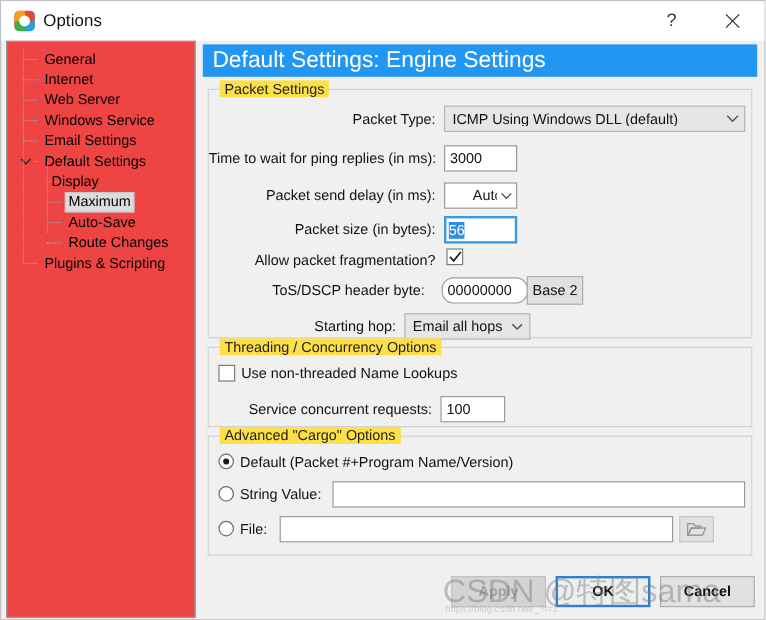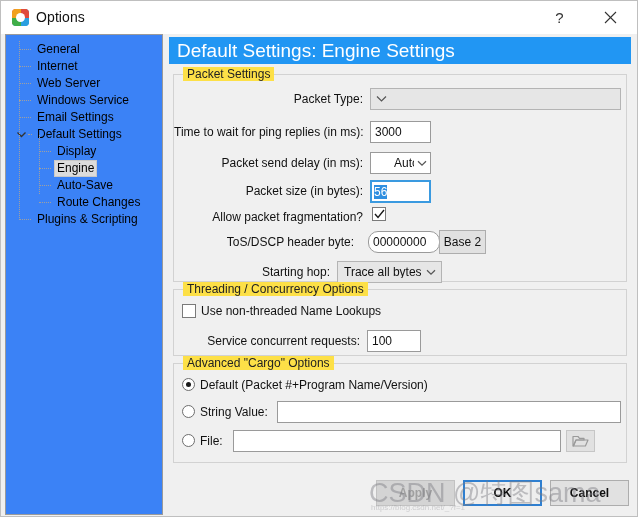--- a/index.html
+++ b/index.html
@@ -70,21 +70,21 @@
   }
   #btn-help { right: 55px; font-size: 15px; }
   #btn-close { right: 4px; }
   #btn-close svg { display: block; }
 
   
   #sidebar {
     position: absolute;
     left: 4px; top: 33px;
     width: 158px; height: 481px;
-    background: #3b82f6;
+    background: #ef4444;
     border: 1px solid #9a9a9a;
     box-sizing: border-box;
     overflow: hidden;
   }
   .tree-row {
     position: relative;
     height: 17px;
     line-height: 17px;
     font-size: 12px;
     white-space: nowrap;
@@ -343,25 +343,25 @@
           <span class="tw-dash" style="left: 22px; top: 8px; width: 4px;"></span>
           <span class="tw-chevron" style="left: 10px; top: 3px;">
             <svg width="11" height="11" viewBox="0 0 11 11">
               <polyline points="1.5,3.5 5.5,7.5 9.5,3.5" fill="none" stroke="#333" stroke-width="1.4"></polyline>
             </svg>
           </span>
           <span class="lbl" style="left: 28px;">Default Settings</span>
         </div>
         <div class="tree-row">
           <span class="tw-dash" style="left: 33px; top: 8px; width: 12px;"></span>
-          <span class="lbl" style="left: 48px;">Display</span>
+          <span class="lbl" style="left: 34px;">Display</span>
         </div>
         <div class="tree-row selected">
           <span class="tw-dash" style="left: 33px; top: 8px; width: 12px;"></span>
-          <span class="lbl" style="left: 48px;">Engine</span>
+          <span class="lbl" style="left: 48px;">Maximum</span>
         </div>
         <div class="tree-row">
           <span class="tw-dash" style="left: 33px; top: 8px; width: 12px;"></span>
           <span class="lbl" style="left: 48px;">Auto-Save</span>
         </div>
         <div class="tree-row">
           <span class="tw-dash" style="left: 33px; top: 8px; width: 12px;"></span>
           <span class="lbl" style="left: 48px;">Route Changes</span>
         </div>
         <div class="tree-row">
@@ -375,20 +375,21 @@
 
   <div id="main">
 
     <div id="banner">Default Settings: Engine Settings</div>
 
     <div class="groupbox" style="left:4px; top:37px; width:454px; height:208px;">
       <span class="gtitle">Packet Settings</span>
 
       <span class="flabel" style="left:0px; top:17px; width:189px;">Packet Type:</span>
       <div class="combo" style="left:196px; top:13px; width:251px; height:22px;">
+        <span class="cval">ICMP Using Windows DLL (default)</span>
         <span class="carrow">
           <svg width="11" height="8" viewBox="0 0 11 8">
               <polyline points="1,1.5 5.5,6 10,1.5" fill="none" stroke="#555" stroke-width="1.2"></polyline>
             </svg>
         </span>
       </div>
 
       <span class="flabel" style="left:0px; top:50px; width:189px;">Time to wait for ping replies (in ms):</span>
       <div class="tinput" style="left:196px; top:46px; width:61px; height:22px;">
         <span>3000</span>
@@ -419,21 +420,21 @@
       <span class="flabel" style="left:0px; top:160px; width:180px;">ToS/DSCP header byte:</span>
       <div class="tinput" style="left:194px; top:156px; width:72px; height:22px;border-radius:10px;">
         <span>00000000</span>
       </div>
       <div class="pbtn" style="left:265px; top:155px; width:47px; height:24px;">
         <span>Base 2</span>
       </div>
 
       <span class="flabel" style="left:0px; top:190px; width:156px;">Starting hop:</span>
       <div class="combo" style="left:163px; top:186px; width:105px; height:22px;">
-        <span class="cval">Trace all bytes</span>
+        <span class="cval">Email all hops</span>
         <span class="carrow">
           <svg width="10" height="7" viewBox="0 0 10 7">
               <polyline points="1,1.3 5,5.2 9,1.3" fill="none" stroke="#555" stroke-width="1.2"></polyline>
             </svg>
         </span>
       </div>
     </div>
 
     <div class="groupbox" style="left:4px; top:252px; width:454px; height:67px;">
       <span class="gtitle">Threading / Concurrency Options</span>

